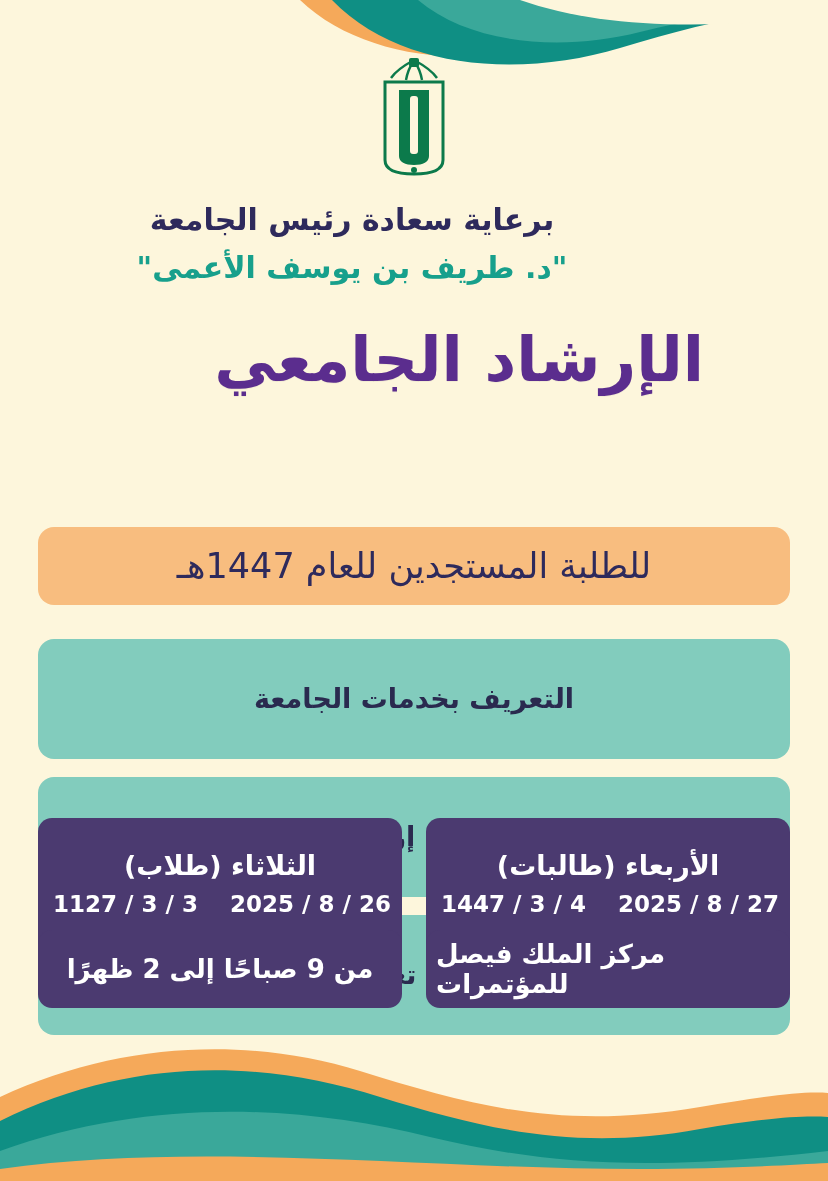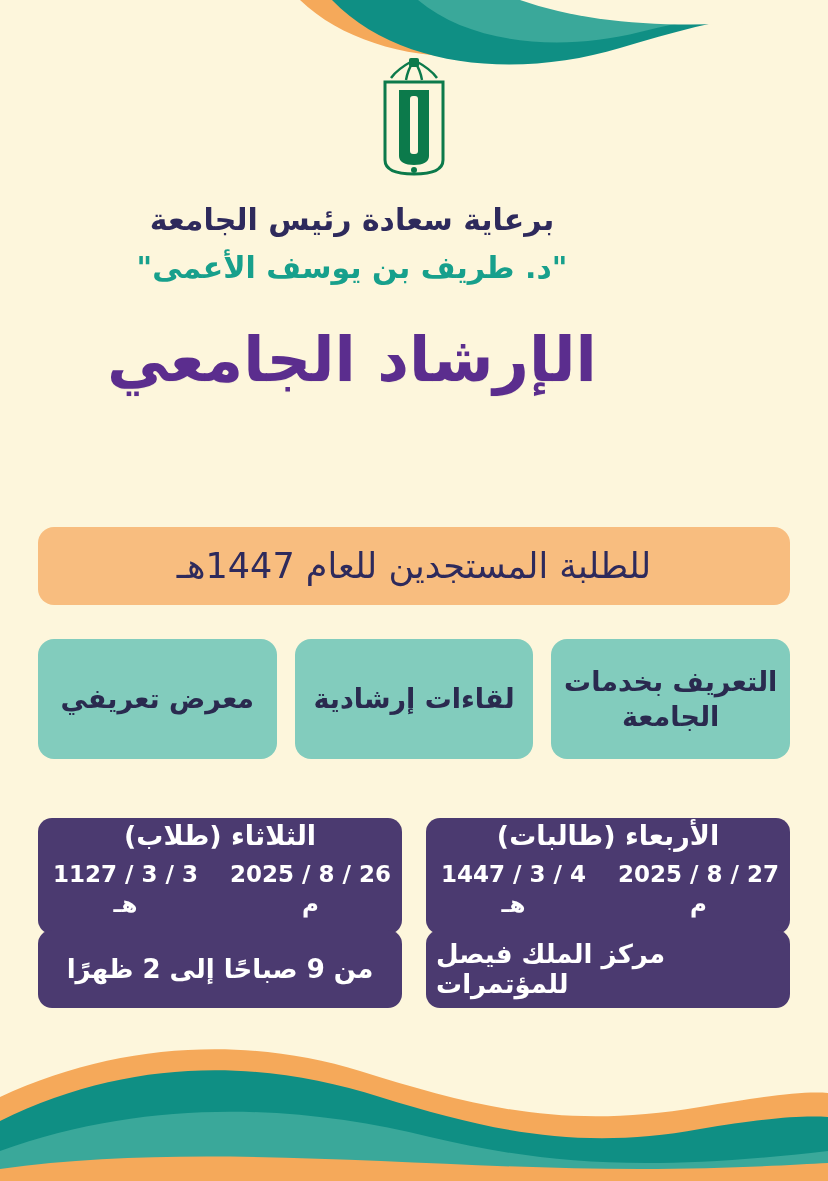--- a/index.html
+++ b/index.html
@@ -73,20 +73,21 @@
     margin-top: 6px;
   }
   .title-main {
     font-size: 62px;
     font-weight: bold;
     color: #5b2d8e;
     margin-top: 36px;
     letter-spacing: -1px;
     line-height: 1.1;
     text-shadow: 0 1px 0 rgba(0,0,0,0.04);
+    text-align: right;
   }
   .subtitle-band {
     position: absolute;
     top: 527px;
     left: 38px;
     width: 752px;
     height: 78px;
     background: #f8bd7f;
     border-radius: 16px;
     display: flex;
@@ -98,21 +99,21 @@
     font-weight: normal;
     color: #2e2a5c;
   }
   
   .features {
     position: absolute;
     top: 639px;
     left: 38px;
     width: 752px;
     display: flex;
-    flex-direction: row;
+    flex-direction: column;
     justify-content: space-between;
     gap: 18px;
   }
   .feature {
     flex: 1 1 0;
     min-height: 120px;
     background: #82ccbd;
     border-radius: 16px;
     display: flex;
     align-items: center;
@@ -135,21 +136,21 @@
     width: 752px;
     display: flex;
     flex-direction: row;
     justify-content: space-between;
     gap: 24px;
   }
   .date-card {
     flex: 1 1 0;
     background: #4b3a70;
     border-radius: 14px;
-    padding: 0 10px 14px;
+    padding: 30px 10px 14px;
     box-sizing: border-box;
     text-align: center;
     color: #ffffff;
   }
   .date-card .day {
     font-size: 27px;
     font-weight: bold;
     line-height: 1.35;
   }
   .date-card .dates-line {

